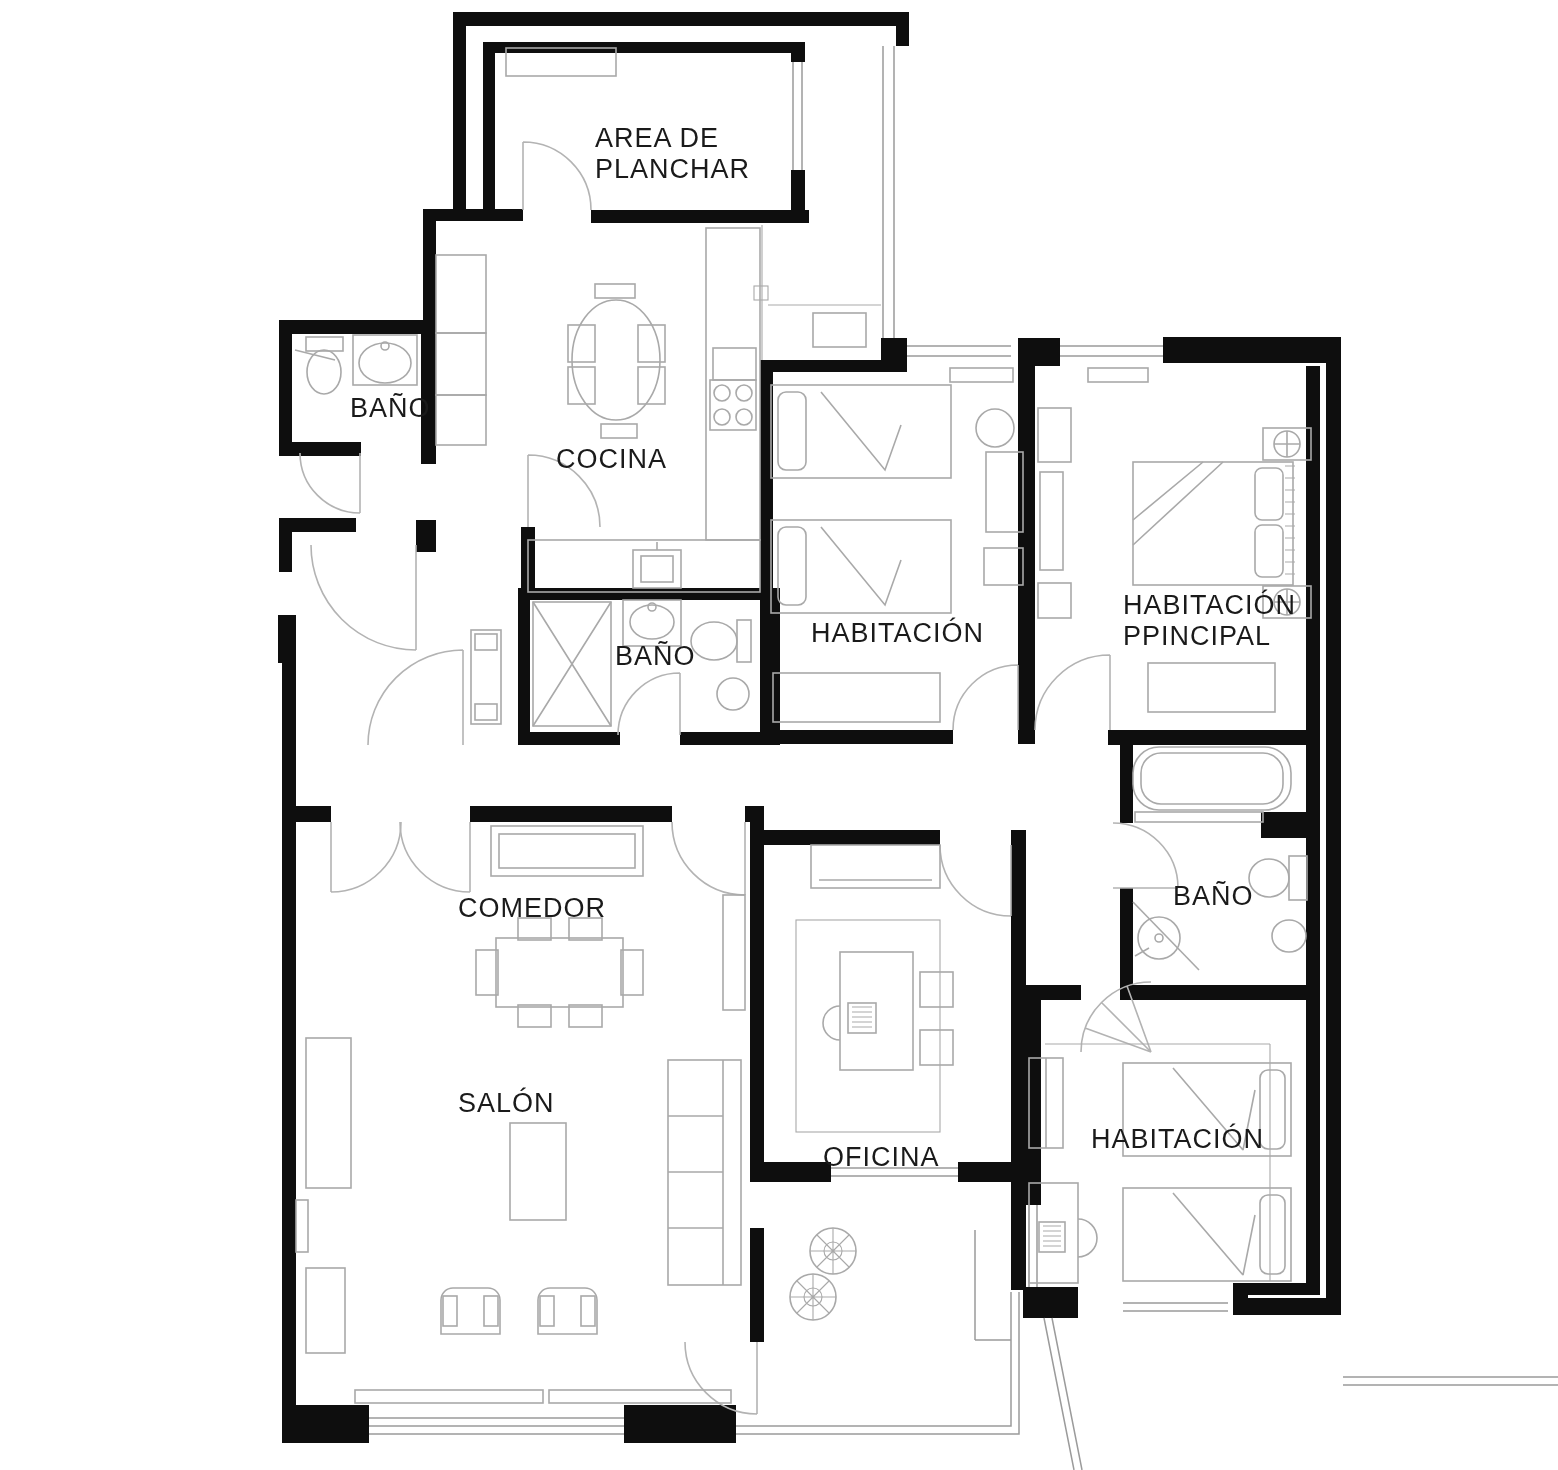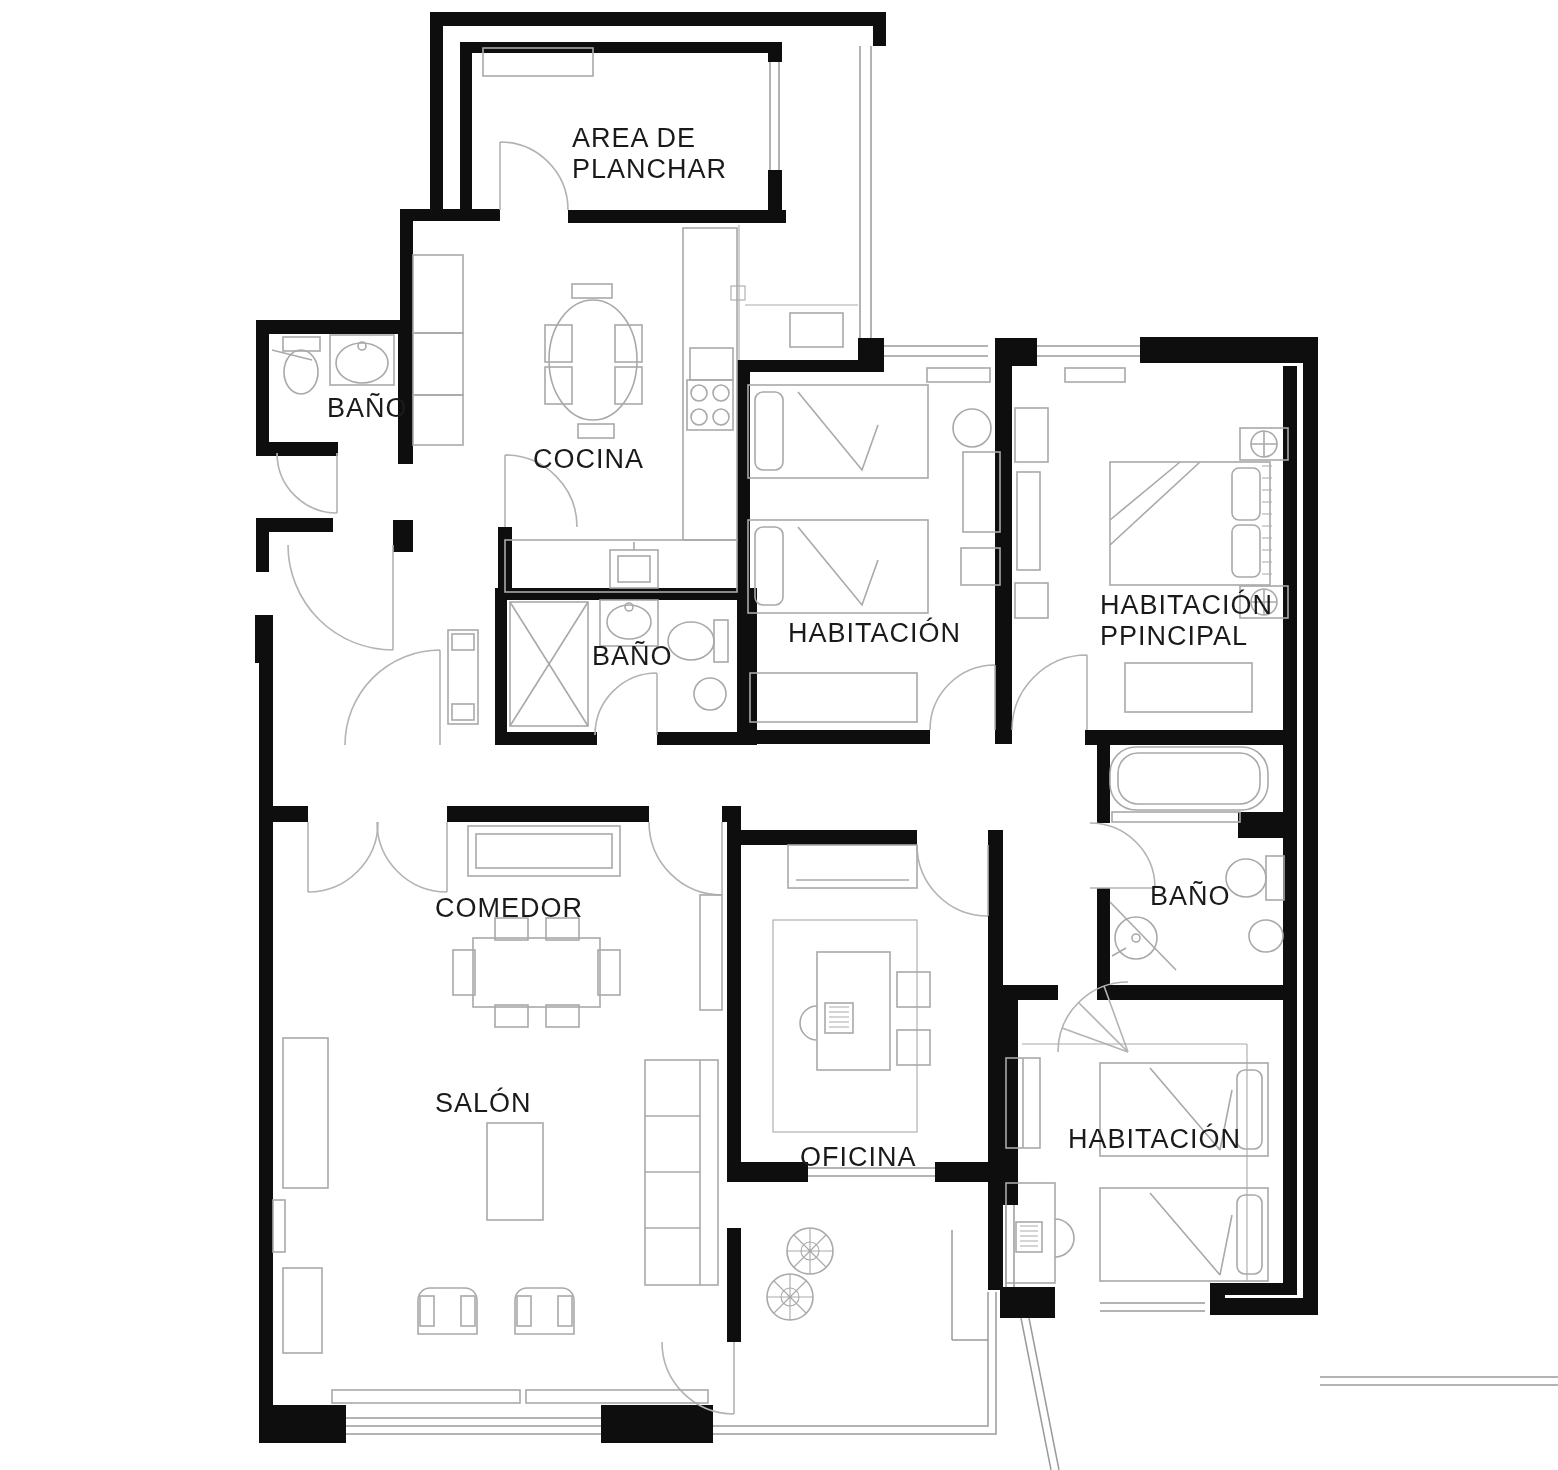--- a/index.html
+++ b/index.html
@@ -1,16 +1,16 @@
 <!DOCTYPE html>
 <html style="--bg: #ffffff; --wall: #0e0e0e; --furn: #a9a9a9; --door: #b3b3b3; --win: #9b9b9b; --text: #1a1a1a;"><head>
 <meta charset="utf-8">
 <style>
   html,body{margin:0;padding:0;background:var(--bg,#fff);}
-  .stage{width:1244px;height:1470px;position:relative;background:var(--bg,#fff);}
+  .stage{width:1244px;height:1470px;position:relative;background:var(--bg,#fff);margin-left:23px;}
   svg{display:block;}
   .wall{fill:var(--wall,#0e0e0e);stroke:none;}
   .furn{fill:none;stroke:var(--furn,#a9a9a9);stroke-width:1.6;}
   .furnf{fill:#fff;stroke:var(--furn,#a9a9a9);stroke-width:1.6;}
   .thin{fill:none;stroke:var(--furn,#a9a9a9);stroke-width:1.1;}
   .door{fill:none;stroke:var(--door,#b3b3b3);stroke-width:1.6;}
   .win{fill:none;stroke:var(--win,#9b9b9b);stroke-width:1.5;}
   .lbl{font-family:"Liberation Sans",sans-serif;font-size:27px;letter-spacing:1px;
        fill:var(--text,#1a1a1a);}
 </style>

